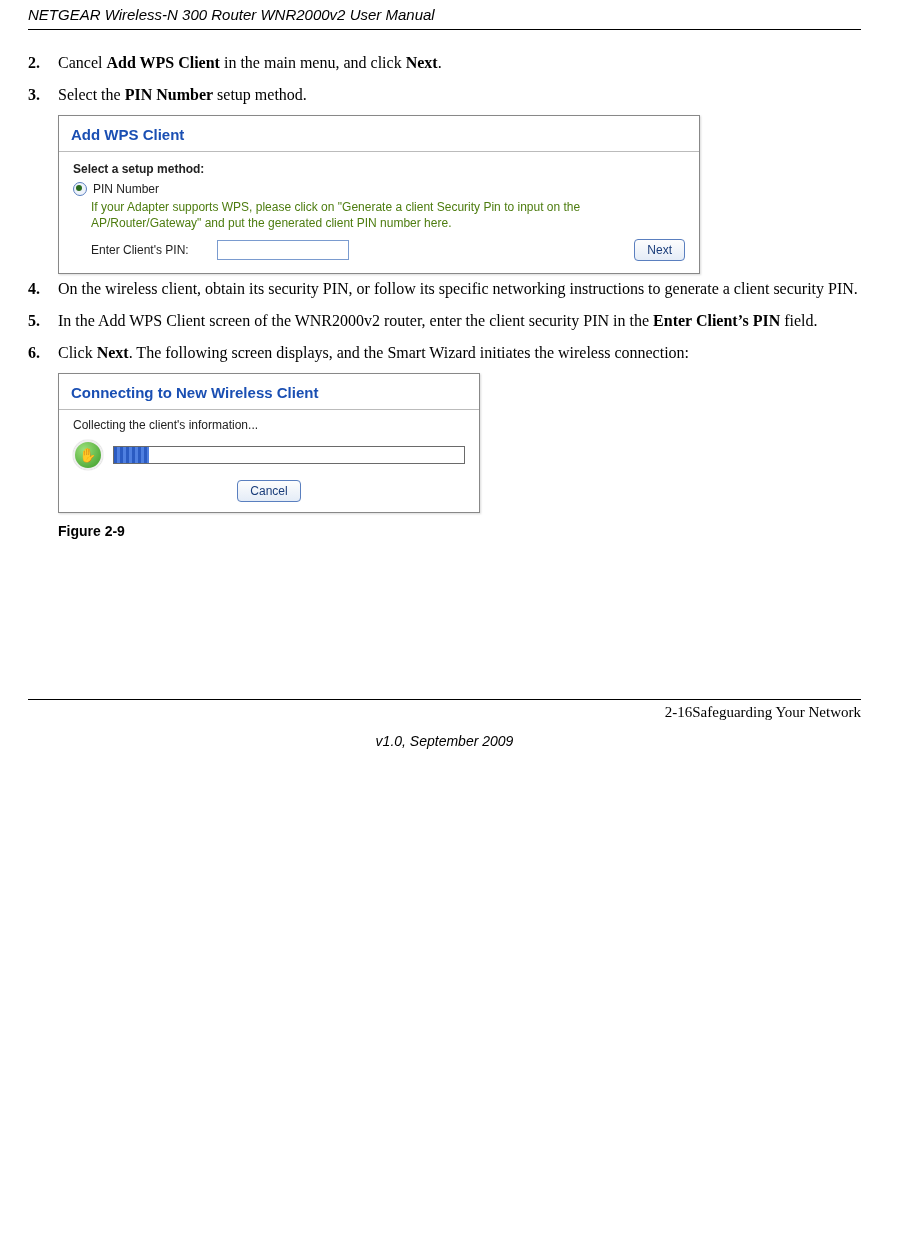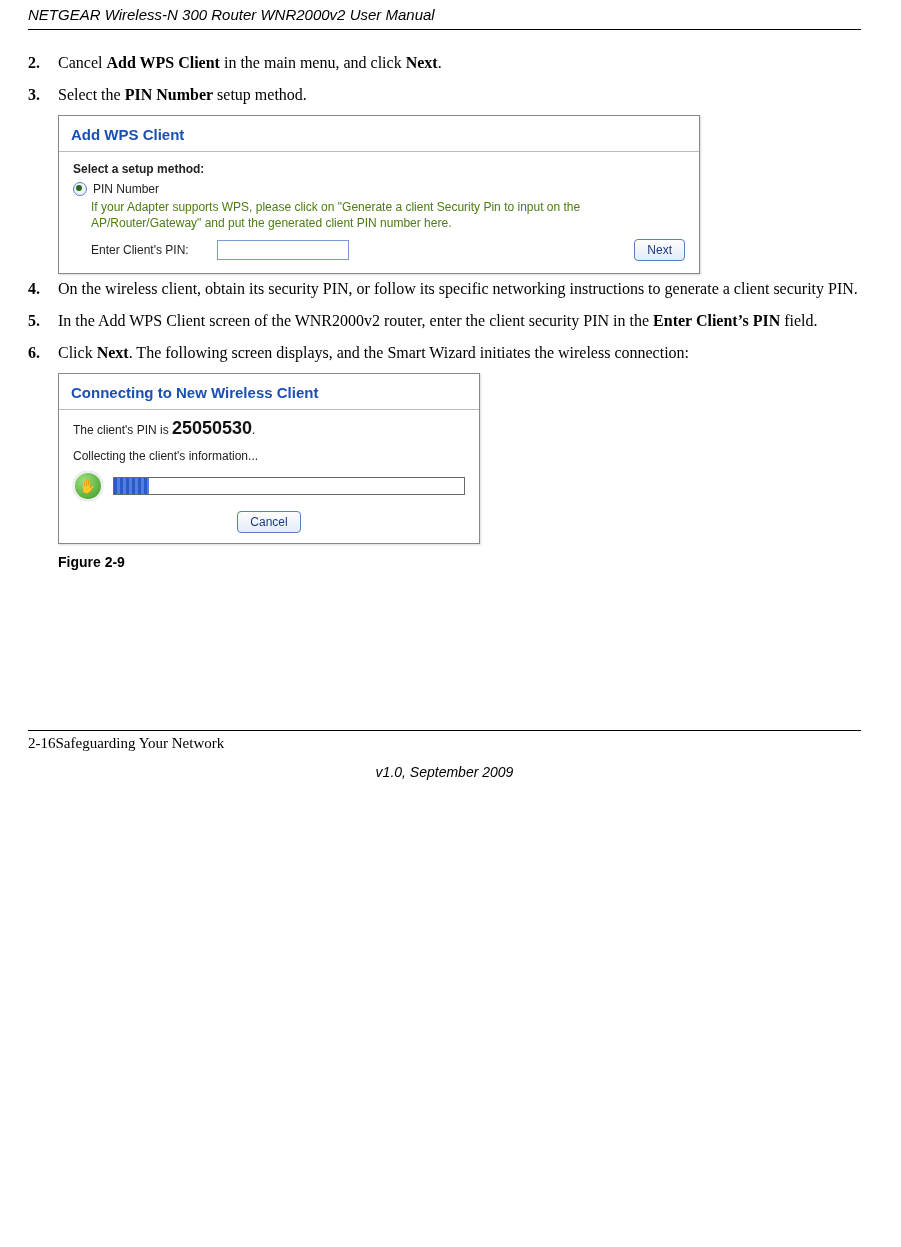--- a/index.html
+++ b/index.html
@@ -154,21 +154,21 @@
     width:10%;
     background: repeating-linear-gradient(90deg,#2b5bc2 0 3px,#4f7fe0 3px 6px);
   }
   .cancel-row { text-align:center; padding: 8px 0 14px 0;}
   
   .footer {
     border-top:1.5px solid #000;
     margin-top: 160px;
     padding-top:4px;
     display:flex;
-    justify-content:flex-start;
+    justify-content:flex-end;
     font-size:15px;
   }
   .version {
     text-align:center;
     font-style: italic;
     font-family: Arial, Helvetica, sans-serif;
     font-size: 14px;
     margin-top: 12px;
   }
 </style>
@@ -226,23 +226,20 @@
   <div class="step">
     <div class="step-num">6.</div>
     <div class="step-body">
       <span>Click </span><span class="bold">Next</span><span>. The following screen displays, and the Smart Wizard initiates the wireless connection:</span>
     </div>
   </div>
 
   <div class="figure-block">
     <div class="panel panel2">
       <div class="panel-title">Connecting to New Wireless Client</div>
-      <div class="conn-line">
-        <span>The client's PIN is </span><span class="pin-big">25050530</span><span>.</span>
-      </div>
       <div class="conn-line">Collecting the client's information...</div>
       <div class="progress-row">
         <span class="wps-icon">✋</span>
         <span class="progress-bar">
             <span class="progress-fill"></span>
           </span>
       </div>
       <div class="cancel-row">
         <span class="btn">Cancel</span>
       </div>

